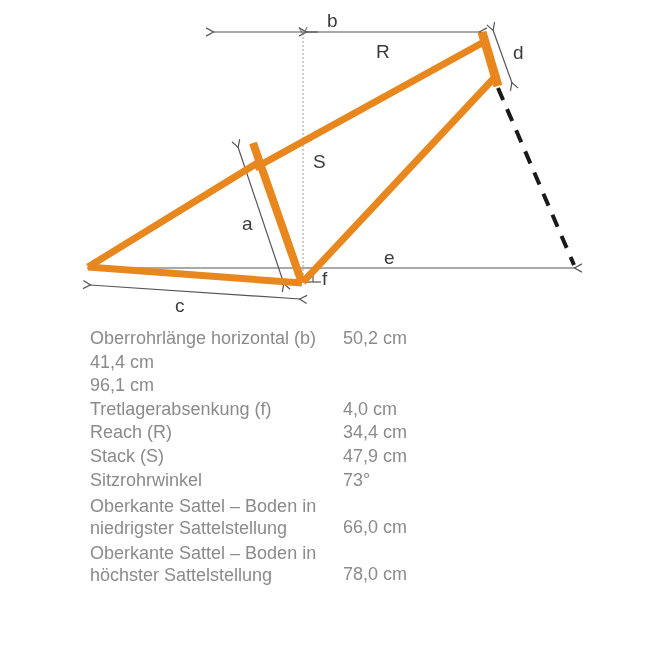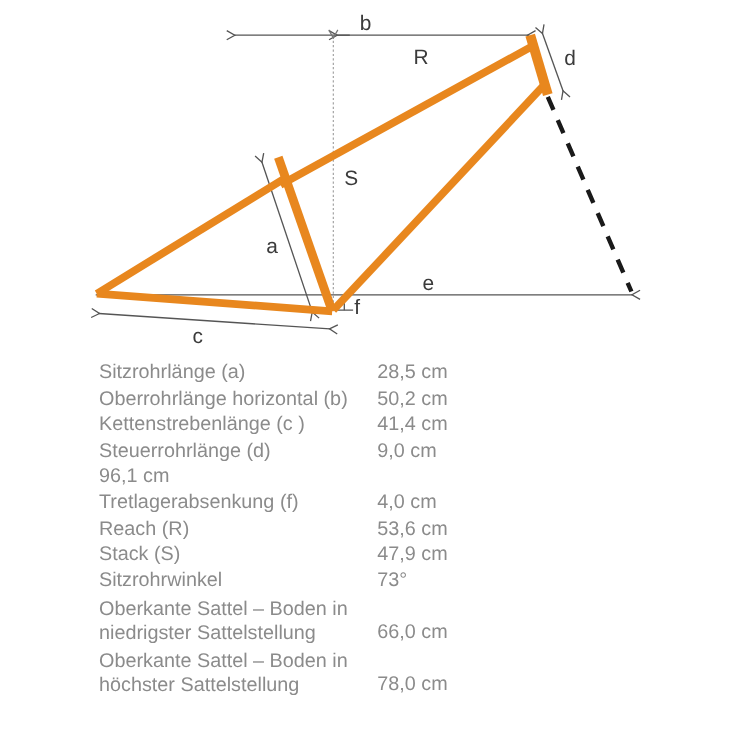--- a/index.html
+++ b/index.html
@@ -70,45 +70,36 @@
     <text x="513" y="59">d</text>
     <text x="313" y="168" font-size="21">S</text>
     <text x="242" y="230">a</text>
     <text x="384" y="264">e</text>
     <text x="322" y="285">f</text>
     <text x="175" y="312">c</text>
   </svg>
 
   <div id="spec-table">
     <div class="spec-row">
-      <div class="spec-label">Sitzrohrlänge (a)</div>
-      <div class="spec-value">28,5 cm</div>
-    </div>
-    <div class="spec-row">
       <div class="spec-label">Oberrohrlänge horizontal (b)</div>
       <div class="spec-value">50,2 cm</div>
     </div>
     <div class="spec-row">
-      <div class="spec-label">Kettenstrebenlänge (c )</div>
       <div class="spec-value">41,4 cm</div>
-    </div>
-    <div class="spec-row">
-      <div class="spec-label">Steuerrohrlänge (d)</div>
-      <div class="spec-value">9,0 cm</div>
     </div>
     <div class="spec-row">
       <div class="spec-value">96,1 cm</div>
     </div>
     <div class="spec-row">
       <div class="spec-label">Tretlagerabsenkung (f)</div>
       <div class="spec-value">4,0 cm</div>
     </div>
     <div class="spec-row">
       <div class="spec-label">Reach (R)</div>
-      <div class="spec-value">53,6 cm</div>
+      <div class="spec-value">34,4 cm</div>
     </div>
     <div class="spec-row">
       <div class="spec-label">Stack (S)</div>
       <div class="spec-value">47,9 cm</div>
     </div>
     <div class="spec-row">
       <div class="spec-label">Sitzrohrwinkel</div>
       <div class="spec-value">73°</div>
     </div>
     <div class="spec-row multi">

